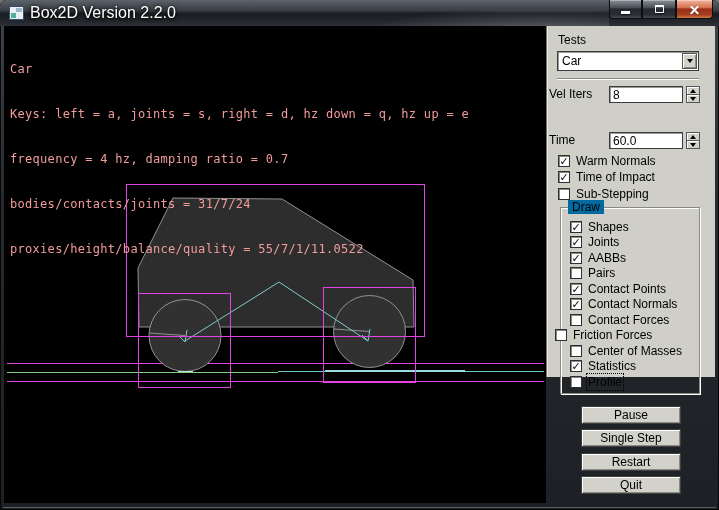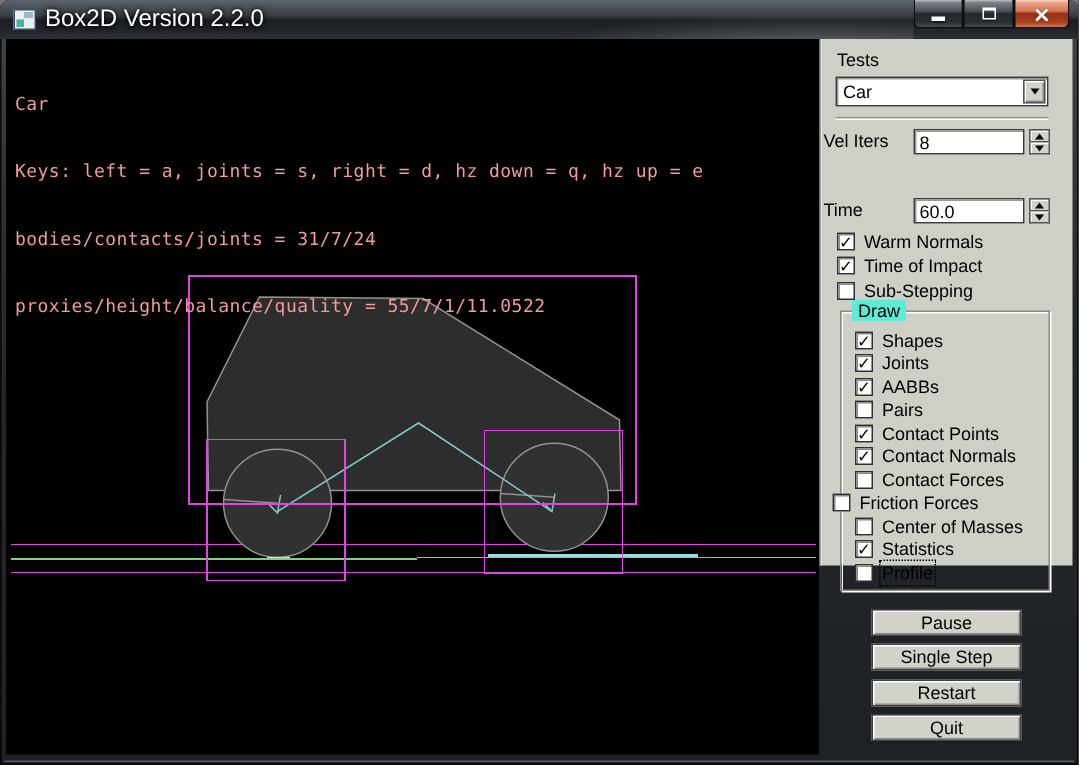--- a/index.html
+++ b/index.html
@@ -67,21 +67,21 @@
   .tri-down{width:0;height:0;border-left:3px solid transparent;border-right:3px solid transparent;
     border-top:4px solid #000;}
   .cb-row{position:absolute;display:flex;align-items:center;height:14px;}
   .cb-box{width:12px;height:12px;background:#fff;border:1px solid #2f2f2f;
     box-shadow:inset 1px 1px 0 #8a8a84;text-align:center;flex:none;
     font-family:"DejaVu Sans",sans-serif;font-weight:bold;font-size:11px;line-height:11px;}
   .cb-label{margin-left:6px;white-space:nowrap;}
   .cb-label.focus{outline:1px dotted #000;outline-offset:1px;}
   .groupbox{position:absolute;left:13px;top:181px;width:140px;height:187px;
     border:1px solid #8a8a84;box-shadow:1px 1px 0 #fff, inset 1px 1px 0 #fff;}
-  .group-label{position:absolute;left:21px;top:174px;background:#5eead4;padding:0 4px;}
+  .group-label{position:absolute;left:21px;top:174px;background:#0369a1;padding:0 4px;}
   .btn{position:absolute;left:34px;width:100px;height:18px;background:#d2d2ca;
     border:1px solid #404040;box-shadow:inset 1px 1px 0 #fff, inset -1px -1px 0 #8a8a84;
     text-align:center;line-height:16px;cursor:default;}
 </style>
 </head>
 <body>
 
 <div class="window">
   <div class="titlebar">
     <span class="app-icon"></span>
@@ -137,20 +137,21 @@
 
         <g stroke="#e243e2" stroke-width="1" fill="none" shape-rendering="crispEdges">
           <rect x="122" y="158" width="298" height="152"></rect>
           <rect x="134" y="267" width="92" height="94"></rect>
           <rect x="319" y="261" width="92" height="95"></rect>
         </g>
       </svg>
       <div class="info">
         <div>Car</div>
         <div>Keys: left = a, joints = s, right = d, hz down = q, hz up = e</div>
+        <div>frequency = 4 hz, damping ratio = 0.7</div>
         <div>bodies/contacts/joints = 31/7/24</div>
         <div>proxies/height/balance/quality = 55/7/1/11.0522</div>
       </div>
     </div>
 
     <div class="panel">
       <div class="tests-label">Tests</div>
 
       <div class="dropdown">
         <span class="dd-text">Car</span>

